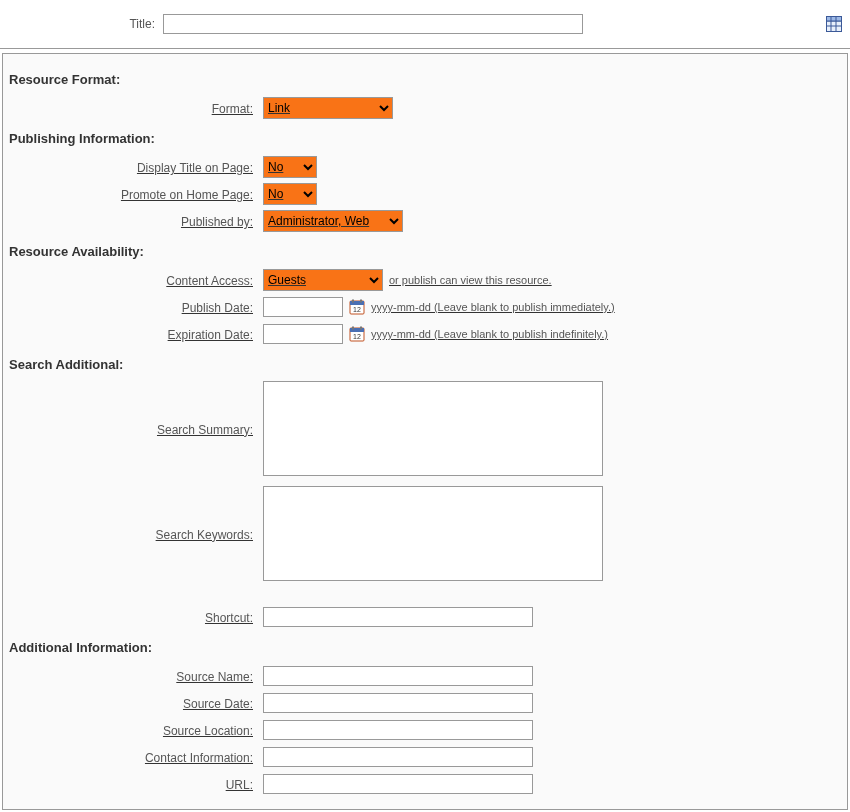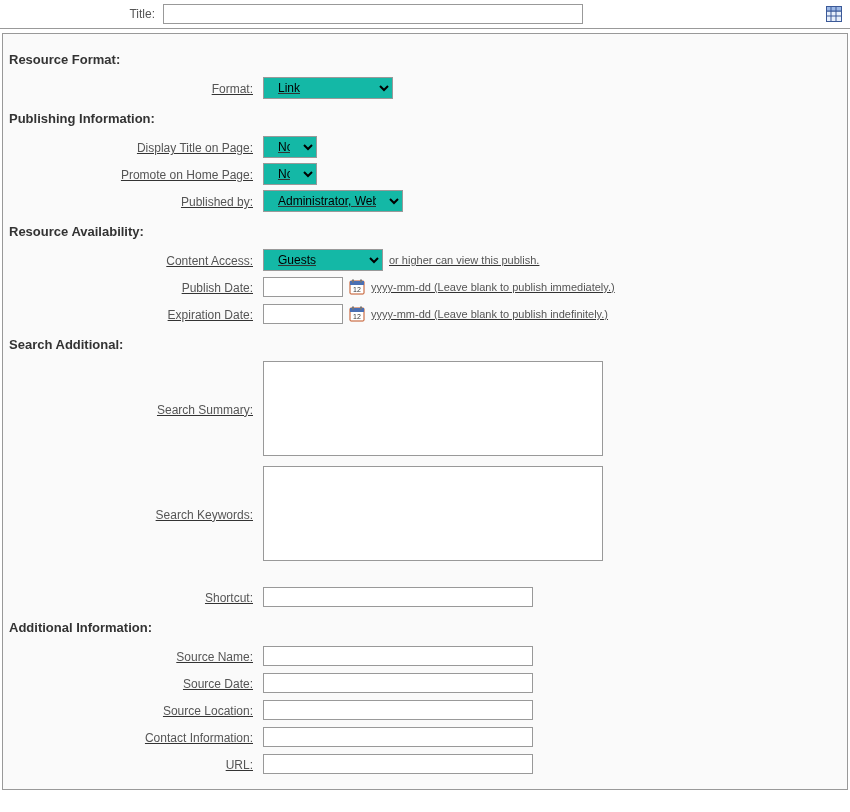--- a/index.html
+++ b/index.html
@@ -8,21 +8,21 @@
     padding: 0;
     font-family: Arial, Helvetica, sans-serif;
     font-size: 12px;
     background: #fff;
     color: #333;
     width: 850px;
   }
   .title-bar {
     display: flex;
     align-items: center;
-    padding: 4px 8px;
+    padding: 14px 8px;
     border-bottom: 1px solid #999;
     justify-content: flex-end;
   }
   .title-label {
     width: 155px;
     text-align: right;
     padding-right: 8px;
     font-size: 12px;
     color: #555;
   }
@@ -73,22 +73,22 @@
   }
   .row-field {
     display: flex;
     align-items: center;
     gap: 6px;
   }
   select {
     font-size: 12px;
     height: 22px;
     border: 1px solid #999;
-    background: #14b8a6;
-    padding: 1px 10px;
+    background: #f97316;
+    padding: 1px 0;
   }
   input[type="text"].short { width: 80px; }
   input[type="text"].med { width: 270px; }
   input[type="text"] {
     height: 20px;
     border: 1px solid #999;
     padding: 2px 4px;
     font-size: 12px;
     background: #fff;
   }
@@ -175,21 +175,21 @@
     </div>
   </div>
 
   <div class="section-heading">Resource Availability:</div>
   <div class="form-row">
     <div class="row-label">Content Access:</div>
     <div class="row-field">
       <select style="width:120px">
         <option>Guests</option>
       </select>
-      <span class="hint">or higher can view this publish.</span>
+      <span class="hint">or publish can view this resource.</span>
     </div>
   </div>
   <div class="form-row">
     <div class="row-label">Publish Date:</div>
     <div class="row-field">
       <input type="text" class="short" value="" style="">
       <span class="cal-icon">
         <svg width="16" height="16" viewBox="0 0 16 16">
           <rect x="1" y="2" width="14" height="13" rx="1" fill="#fff" stroke="#c05020" stroke-width="1"></rect>
           <rect x="1" y="2" width="14" height="4" fill="#4a6fb3"></rect>

